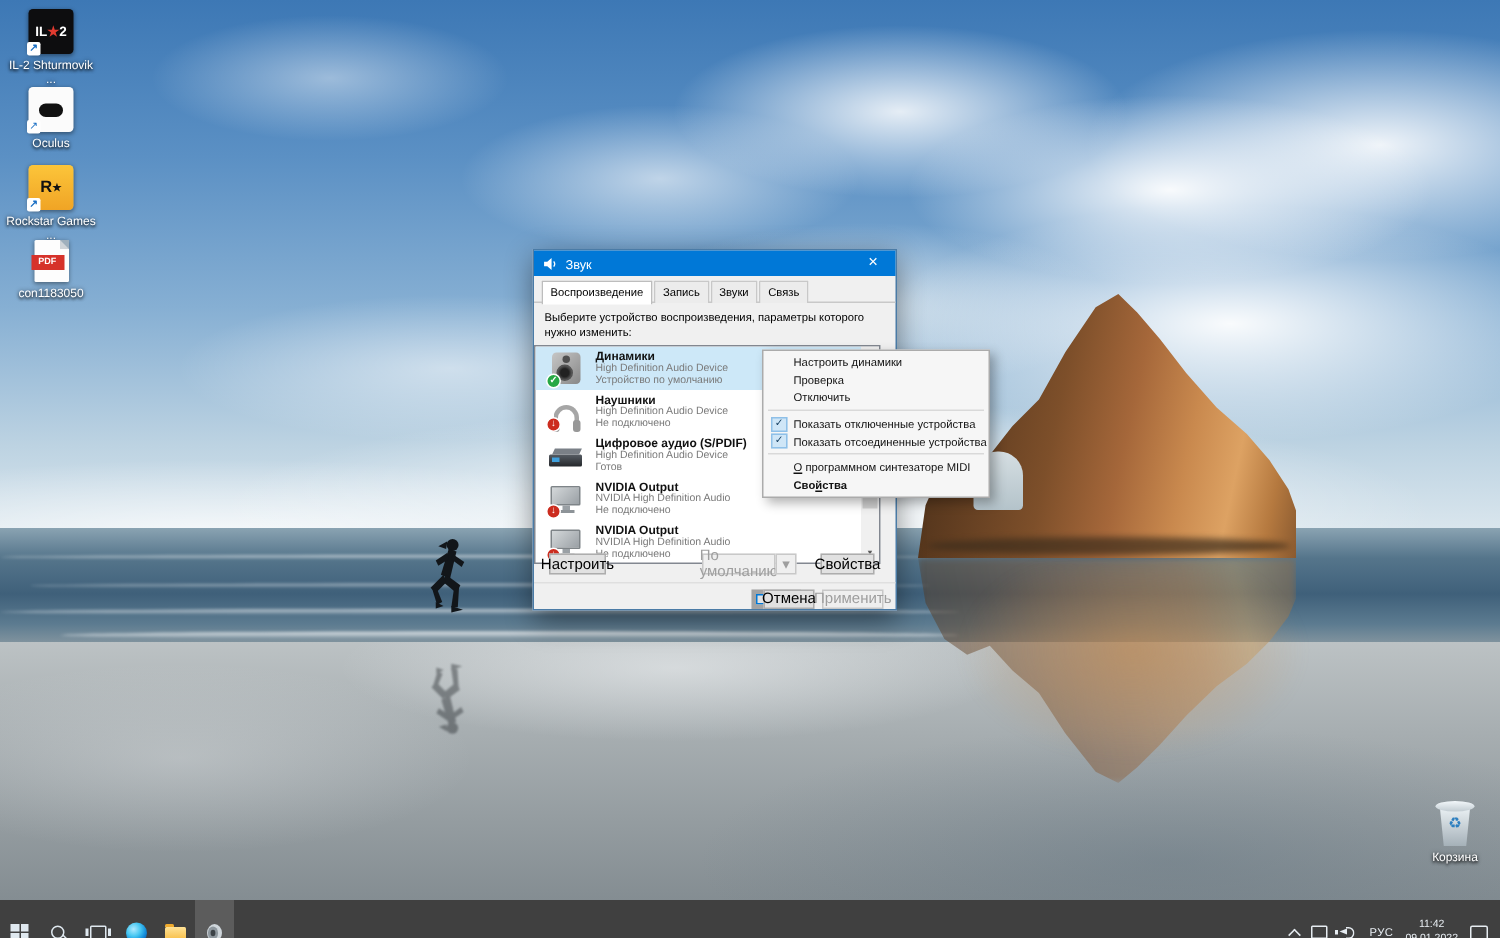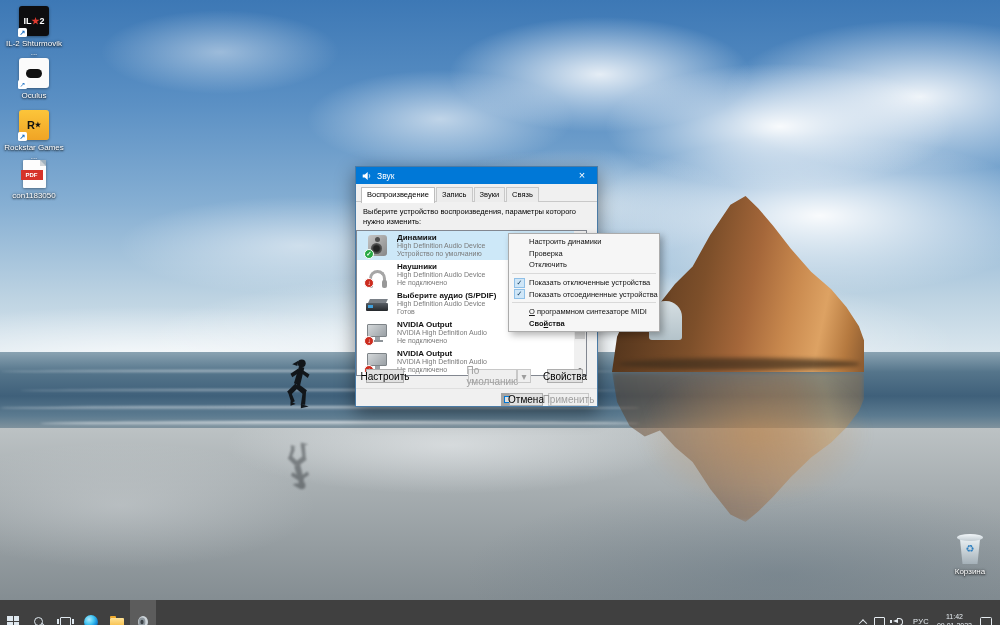--- a/index.html
+++ b/index.html
@@ -292,21 +292,21 @@
             <div class="dev-name">Наушники</div>
             <div class="dev-sub">High Definition Audio Device</div>
             <div class="dev-sub">Не подключено</div>
           </div>
         </div>
         <div class="row">
           <div class="dev-cell">
             <div class="sh-box"></div>
           </div>
           <div class="dev-text">
-            <div class="dev-name">Выберите аудио (S/PDIF)</div>
+            <div class="dev-name">Цифровое аудио (S/PDIF)</div>
             <div class="dev-sub">High Definition Audio Device</div>
             <div class="dev-sub">Готов</div>
           </div>
         </div>
         <div class="row">
           <div class="dev-cell">
             <div class="sh-mon"></div>
             <span class="badge b-dis">↓</span>
           </div>
           <div class="dev-text">

